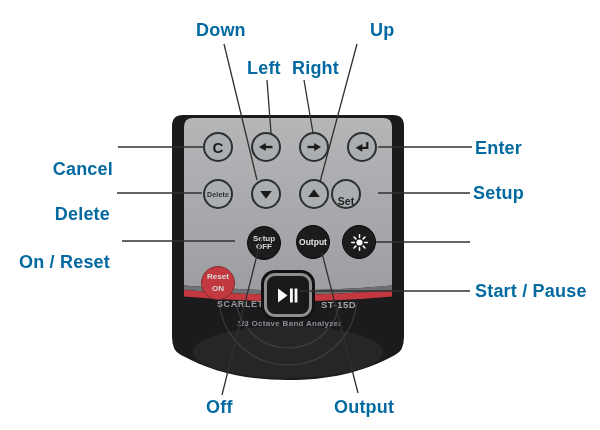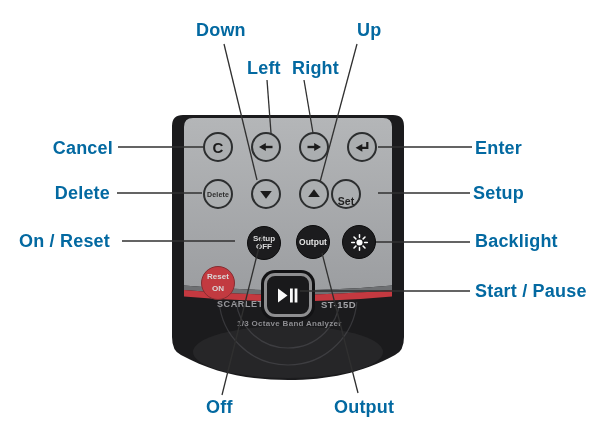--- a/index.html
+++ b/index.html
@@ -7,21 +7,21 @@
     position:relative; width:600px; height:430px; background:#ffffff;
     font-family:"Liberation Sans", sans-serif; overflow:hidden;
   }
   svg.layer { position:absolute; left:0; top:0; pointer-events:none; }
 
   
   .callout {
     position:absolute; font-size:18px; font-weight:600; color:#0369a1;
     line-height:18px; white-space:nowrap; letter-spacing:0.2px;
   }
-  .callout.right-align { text-align:right; }
+  .callout.right-align { text-align:right;margin-top:21px; }
 
   
   .btn {
     position:absolute; border-radius:50%; box-sizing:border-box;
     display:flex; align-items:center; justify-content:center; z-index:2;
   }
   .btn.outline { width:30px; height:30px; background:#abaeb0; border:2px solid #2c2e2f; }
   .btn.dark {
     width:34px; height:34px; background:#1c1c1e; flex-direction:column;
     border:1px solid #0c0c0d;
@@ -184,24 +184,23 @@
       <line x1="376" y1="242" x2="470" y2="242"></line>
       <line x1="300" y1="291" x2="470" y2="291"></line>
       <line x1="262" y1="235" x2="222" y2="395"></line>
       <line x1="322" y1="253" x2="358" y2="393"></line>
     </g>
   </svg>
 
   <div class="callout labels-layer-item" style="left:196px; top:21px;">Down</div>
   <div class="callout labels-layer-item" style="left:247px; top:59px;">Left</div>
   <div class="callout labels-layer-item" style="left:292px; top:59px;">Right</div>
-  <div class="callout labels-layer-item" style="left:357px; top:21px;">Up</div>
+  <div class="callout labels-layer-item" style="left:370px; top:21px;">Up</div>
   <div class="callout labels-layer-item right-align" style="right:487px; top:139px;">Cancel</div>
   <div class="callout labels-layer-item right-align" style="right:490px; top:184px;">Delete</div>
   <div class="callout labels-layer-item right-align" style="right:490px; top:232px;">On / Reset</div>
   <div class="callout labels-layer-item" style="left:475px; top:139px;">Enter</div>
   <div class="callout labels-layer-item" style="left:473px; top:184px;">Setup</div>
-  <div class="callout labels-layer-item" style="left:475px; top:232px;">Backlight</div>
   <div class="callout labels-layer-item" style="left:475px; top:282px;">Start / Pause</div>
   <div class="callout labels-layer-item" style="left:206px; top:398px;">Off</div>
   <div class="callout labels-layer-item" style="left:334px; top:398px;">Output</div>
 
 </div>
 
 </body></html>

